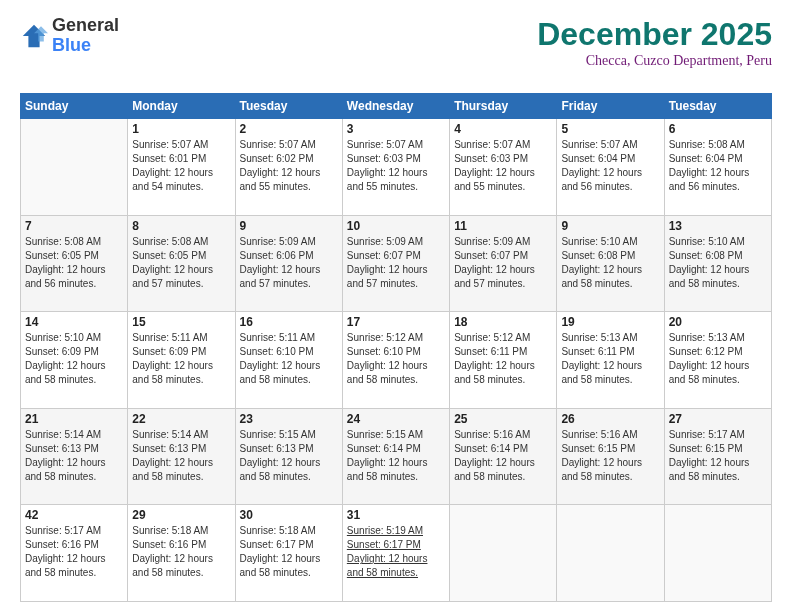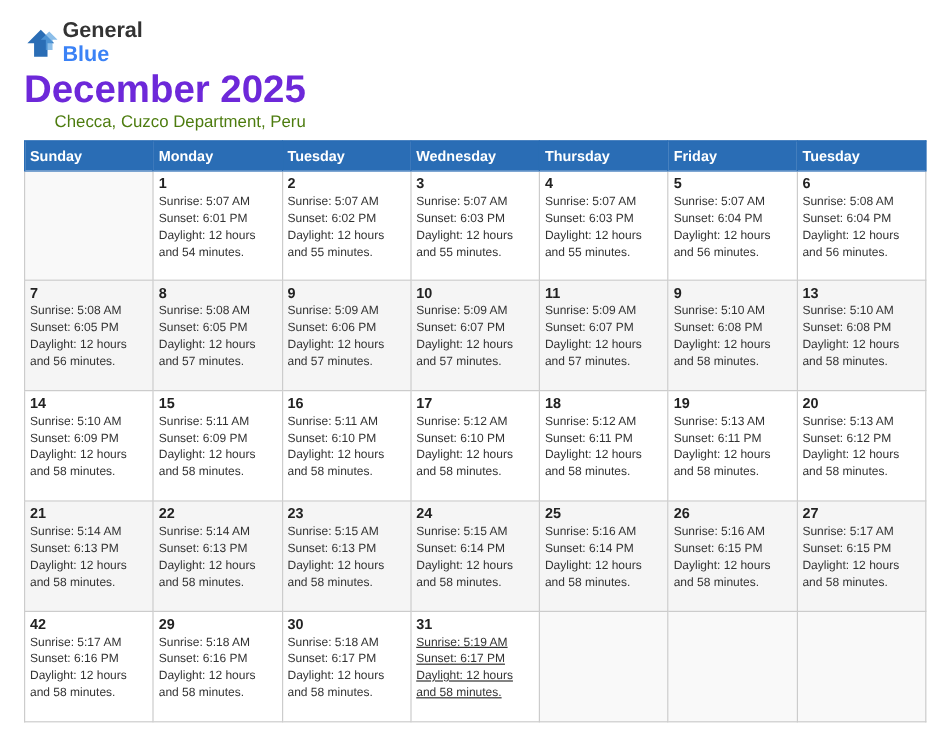--- a/index.html
+++ b/index.html
@@ -14,22 +14,21 @@
       width: 792px;
       height: 612px;
       padding: 16px 20px 10px 20px;
       display: flex;
       flex-direction: column;
     }
     .header {
       display: flex;
       justify-content: space-between;
       align-items: flex-start;
-      margin-bottom: 8px;
-      flex-direction: column;
+      margin-bottom: 24px;
     }
     .logo {
       display: flex;
       align-items: center;
     }
     .logo-text {
       display: flex;
       flex-direction: column;
       font-size: 18px;
       font-weight: bold;
@@ -41,25 +40,26 @@
       width: 28px;
       height: 28px;
       margin-right: 4px;
     }
     .title-block {
       text-align: right;
     }
     .month-title {
       font-size: 32px;
       font-weight: bold;
-      color: #6d28d9;
+      color: #0f766e;
     }
     .subtitle {
       font-size: 14px;
-      color: #4d7c0f;
+      color: #701a75;
+      font-family: Liberation Serif, serif;
     }
     .calendar {
       flex: 1;
       border: 1px solid #ccc;
       border-collapse: collapse;
       width: 100%;
       table-layout: fixed;
       padding-left: 40px;
     }
     .calendar th {

